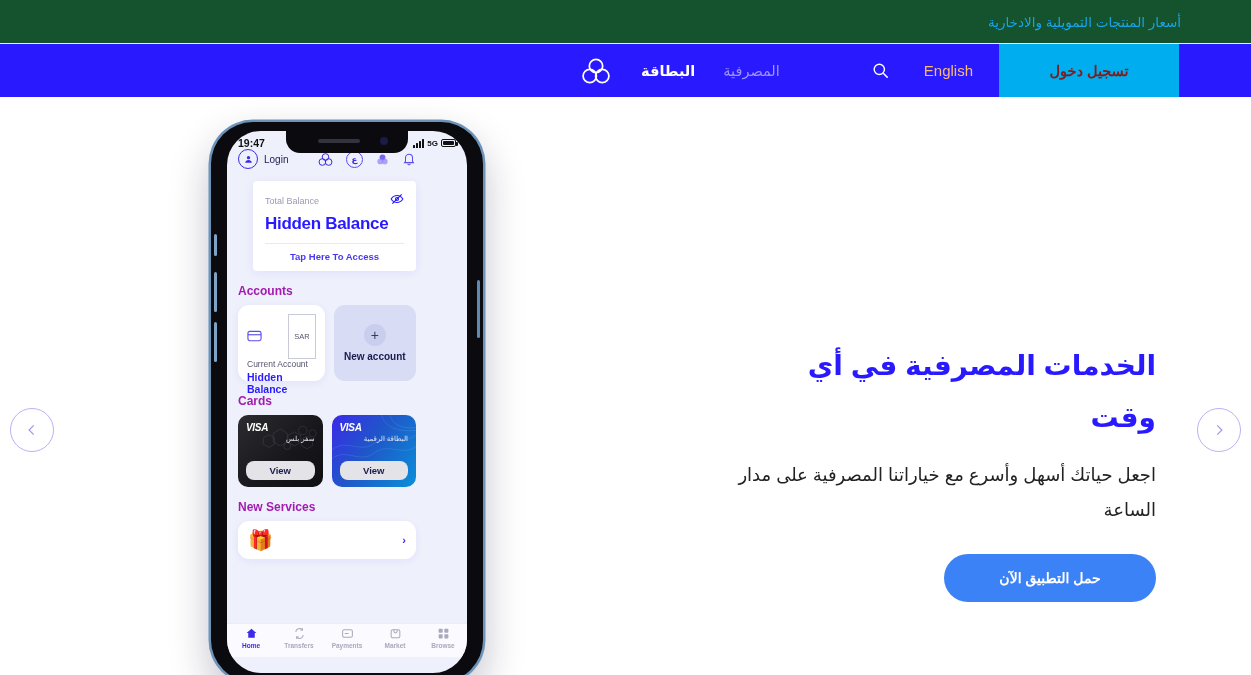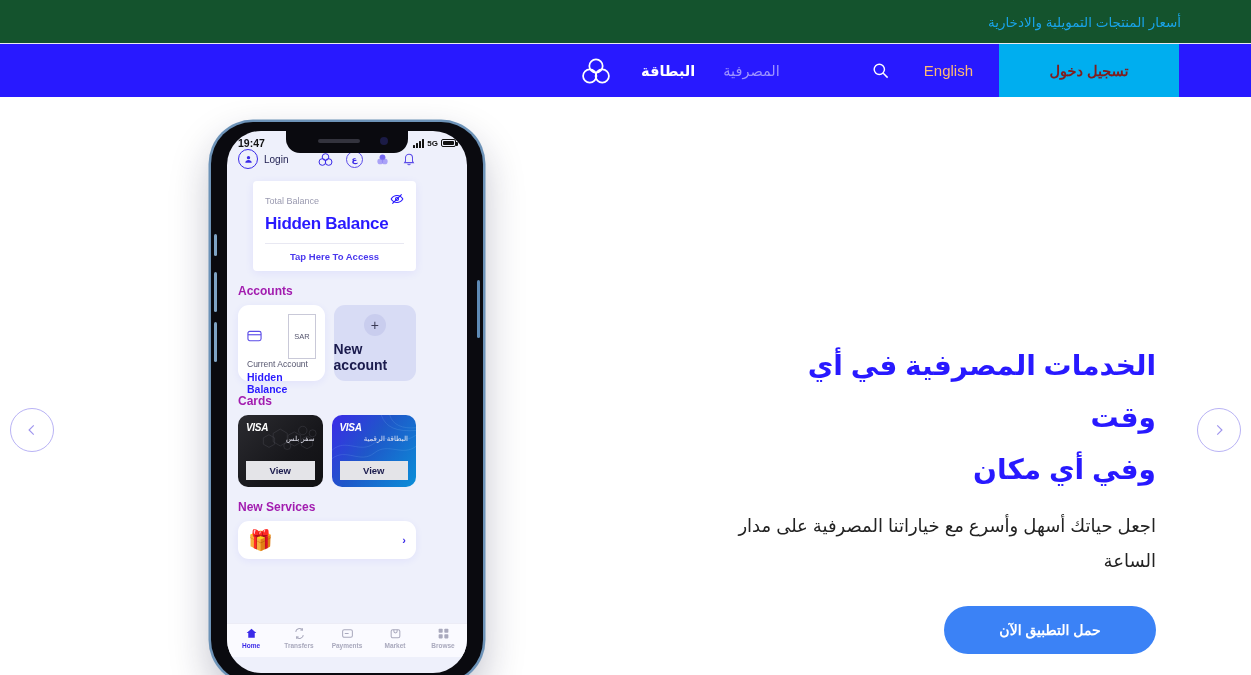--- a/index.html
+++ b/index.html
@@ -176,35 +176,35 @@
   .acct-bal { font-size:10.5px; font-weight:700; color:#2819FF; margin-top:2px; }
   .new-acct {
     width:107px; height:76px; background:#d8dcf5; border-radius:11px;
     display:flex; flex-direction:column; align-items:center; justify-content:center; gap:5px; cursor:pointer;
   }
   .plus-circle {
     width:22px; height:22px; border-radius:50%; background:#c9cdee;
     display:flex; align-items:center; justify-content:center;
     font-size:14px; color:#3a3a55; line-height:1;
   }
-  .new-acct-label { font-size:14px; font-weight:700; color:#1b1b4d; }
+  .new-acct-label { font-size:10px; font-weight:700; color:#1b1b4d; }
 
   .cards-row { display:flex; gap:9px; padding:0 11px; }
   .bank-card {
     width:116px; height:72px; border-radius:10px; position:relative; overflow:hidden;
     padding:7px 8px; cursor:pointer;
   }
   .card-dark { background:linear-gradient(135deg,#2b2b30 0%,#17171b 60%,#101013 100%); }
   .card-blue { background:linear-gradient(125deg,#3b2ae8 0%,#1f57c9 45%,#0a8fd8 100%); }
   .card-deco { position:absolute; inset:0; opacity:.35; }
   .visa { font-size:10px; font-weight:700; font-style:italic; color:#fff; letter-spacing:-.3px; position:relative; }
   .card-sub { font-size:7px; color:#e6e6f2; direction:rtl; margin-top:2px; position:relative; }
   .view-btn {
     position:absolute; left:8px; right:8px; bottom:7px; height:19px;
-    background:#e4e4e8; border-radius:0; border:none;
+    background:#e4e4e8; border-radius:8px; border:none;
     font-size:9.5px; font-weight:600; color:#1b1b4d; cursor:pointer;
   }
 
   .service-card {
     margin:0 11px; background:#fff; border-radius:11px; padding:9px 10px;
     display:flex; align-items:center; gap:9px; box-shadow:0 2px 8px rgba(40,25,255,.06);
   }
   .gift-emoji { font-size:20px; line-height:1; }
   .svc-title { font-size:10px; font-weight:700; color:#2819FF; }
   .svc-desc { font-size:8.5px; color:#9a9ab0; line-height:1.3; margin-top:2px; }
@@ -261,21 +261,20 @@
   </div>
   <div class="carousel-arrow arrow-next">
     <svg width="14" height="14" viewBox="0 0 24 24" fill="none" stroke="#9f95ee" stroke-width="2">
         <polyline points="9,4 17,12 9,20"></polyline>
       </svg>
   </div>
 
   <div class="hero">
     <h1>
       <span>الخدمات المصرفية في أي وقت</span><br>
-      <span>وفي أي مكان</span>
     </h1>
     <p>اجعل حياتك أسهل وأسرع مع خياراتنا المصرفية على مدار الساعة</p>
     <button class="cta-btn">حمل التطبيق الآن</button>
   </div>
 
   <div class="phone-wrap">
     <div class="phone-frame">
       <div class="btn-vol v0"></div>
       <div class="btn-vol v1"></div>
       <div class="btn-vol v2"></div>

